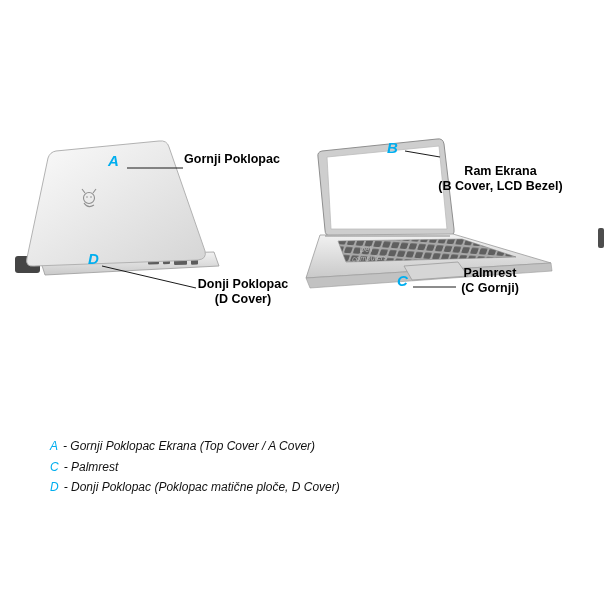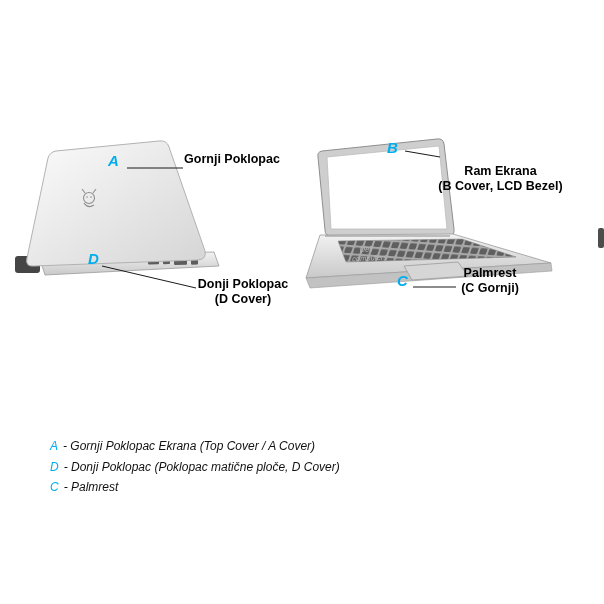--- a/index.html
+++ b/index.html
@@ -145,22 +145,22 @@
   <div class="callout-label" style="left:187px;top:277px;width:112px;">
     <div>Donji Poklopac</div>
     <div>(D Cover)</div>
   </div>
 
   <div class="legend">
     <div class="legend-row">
       <span class="legend-letter">A</span><span>- Gornji Poklopac Ekrana (Top Cover / A Cover)</span>
     </div>
     <div class="legend-row">
-      <span class="legend-letter">D</span><span>- Donji Poklopac (Poklopac matične ploče, D Cover)</span>
+      <span class="legend-letter">C</span><span>- Palmrest</span>
     </div>
     <div class="legend-row">
-      <span class="legend-letter">C</span><span>- Palmrest</span>
+      <span class="legend-letter">D</span><span>- Donji Poklopac (Poklopac matične ploče, D Cover)</span>
     </div>
   </div>
 
   <div class="scrollbar-thumb"></div>
 
 </div>
 
 </body></html>

